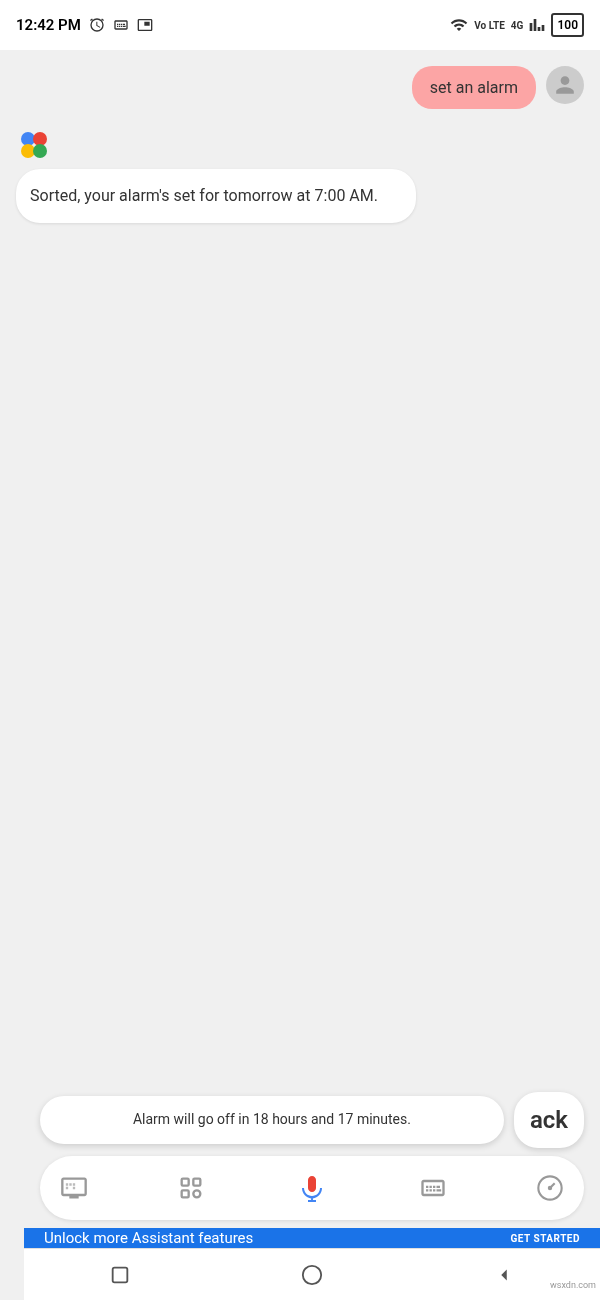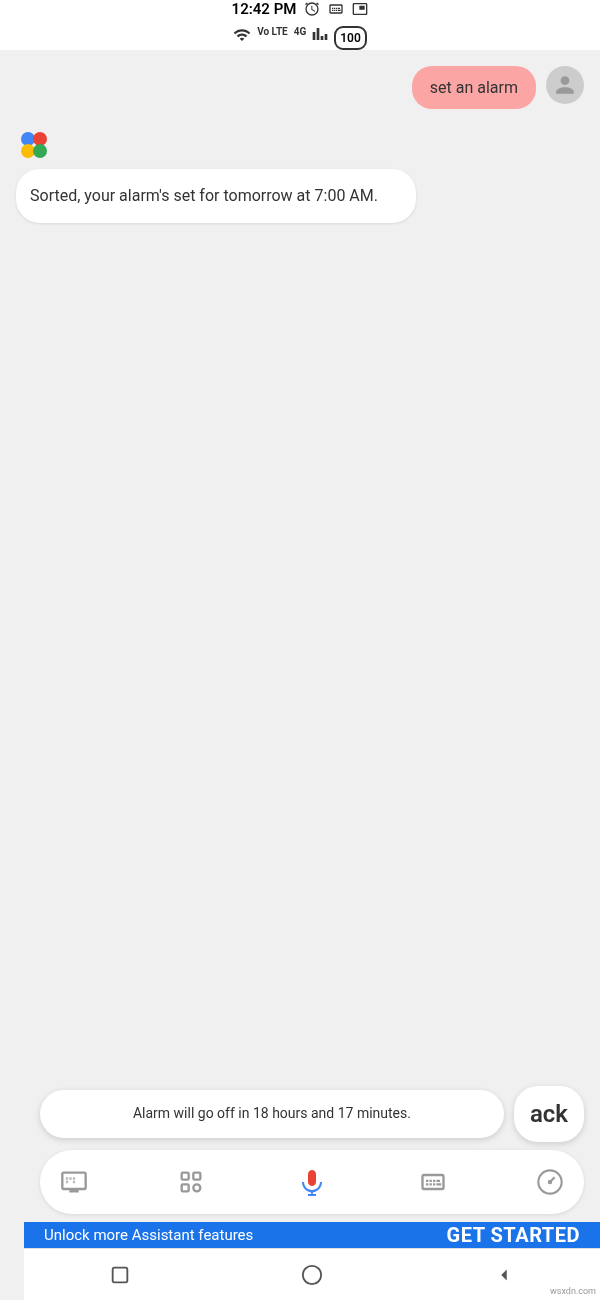--- a/index.html
+++ b/index.html
@@ -14,34 +14,34 @@
     }
 
     
     .status-bar {
       background: #fff;
       height: 50px;
       display: flex;
       align-items: center;
       justify-content: space-between;
       padding: 0 16px;
-      flex-direction: column;
     }
     .status-left {
       display: flex;
       align-items: center;
       gap: 8px;
     }
     .status-time {
       font-size: 15px;
       font-weight: 600;
       color: #000;
     }
     .status-right {
       display: flex;
+      align-items: center;
       gap: 6px;
     }
     .status-right span {
       font-size: 12px;
       color: #000;
     }
 
     
     .chat-area {
       background: #f0f0f0;
@@ -243,21 +243,21 @@
       display: flex;
       align-items: center;
       justify-content: space-between;
     }
     .banner-text {
       color: #fff;
       font-size: 15px;
     }
     .banner-cta {
       color: #fff;
-      font-size: 20px;
+      font-size: 10px;
       font-weight: 700;
       letter-spacing: 0.5px;
     }
 
     
     .nav-bar {
       background: #fff;
       height: 52px;
       display: flex;
       align-items: center;
@@ -269,21 +269,21 @@
       height: 40px;
       display: flex;
       align-items: center;
       justify-content: center;
       color: #555;
     }
 
     
     .watermark {
       position: absolute;
-      bottom: 4px;
+      bottom: 10px;
       right: 4px;
       font-size: 9px;
       color: #999;
     }
   </style>
 </head>
 <body>
 
 <div class="status-bar">
   <div class="status-left">
@@ -308,21 +308,21 @@
       </svg>
 
     <span style="font-size:10px;font-weight:700;color:#333;">Vo LTE</span>
 
     <span style="font-size:10px;font-weight:700;color:#333;">4G</span>
 
     <svg width="16" height="16" viewBox="0 0 24 24" fill="#333">
         <path d="M1 21h4V9H1v12zm6 0h4V3H7v18zm6 0h4v-6h-4v6zm6 0h4v-9h-4v9z"></path>
       </svg>
 
-    <span style="font-size:12px;font-weight:600;color:#333;border:2px solid #333;padding:3px 4px;border-radius:9px;position:relative;">
+    <span style="font-size:12px;font-weight:600;color:#333;border:2px solid #333;padding:3px 4px;border-radius:3px;position:relative;">
       <span>100</span>
     </span>
   </div>
 </div>
 
 <div class="chat-area">
 
   <div class="user-message-wrap">
     <div class="user-bubble">
       <span>set an alarm</span>

